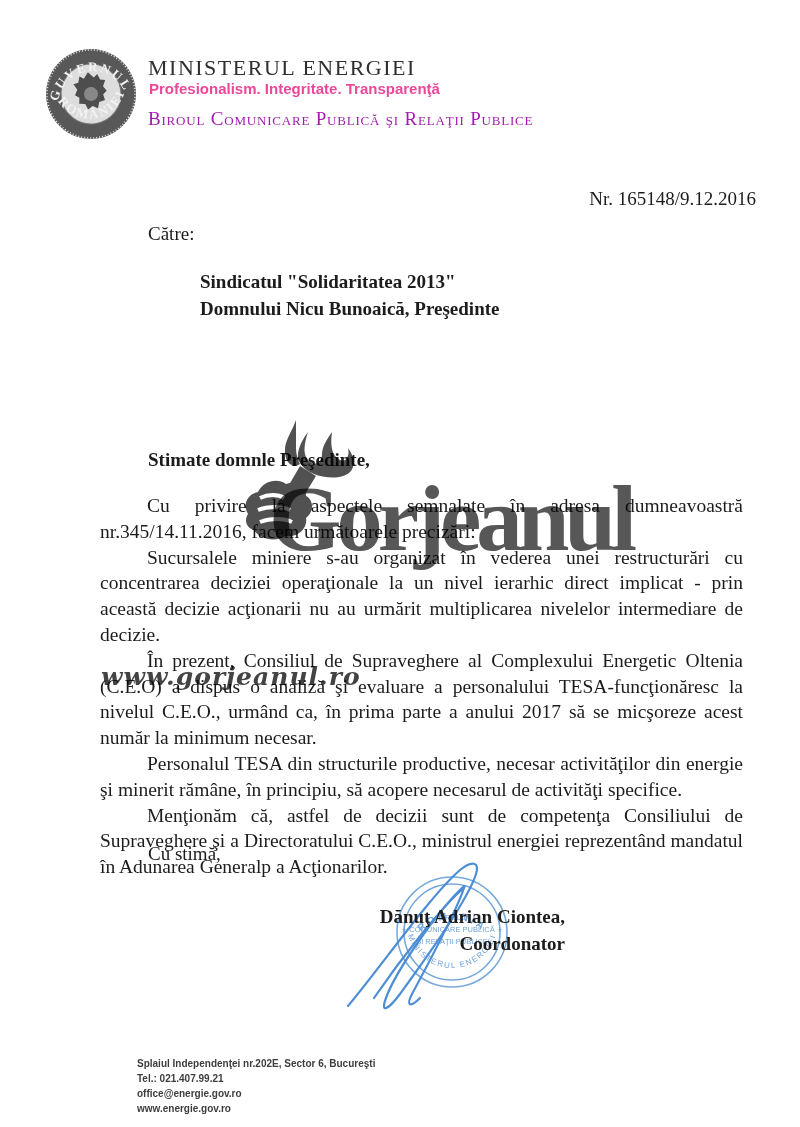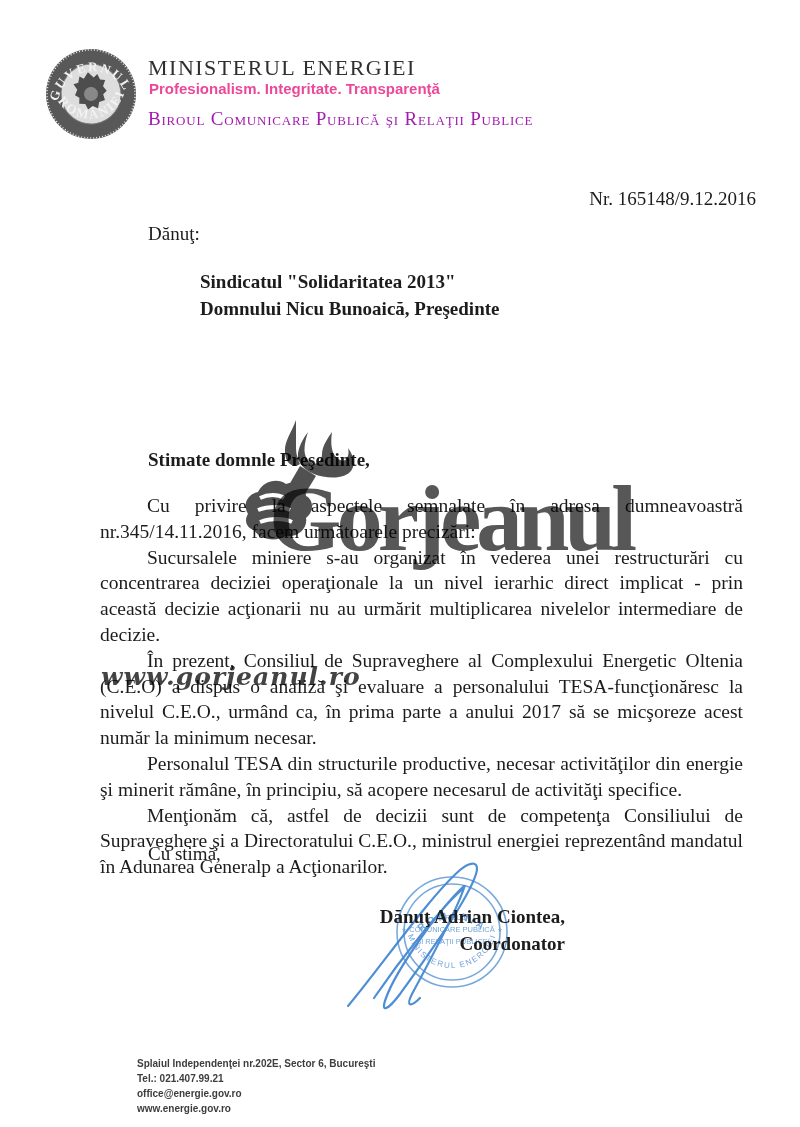--- a/index.html
+++ b/index.html
@@ -87,21 +87,21 @@
     <path d="M47 32 l5 6 4-3 2 6 5 1 -3 6 3 5 -4 3 1 6 -6 1 -2 6 -5 -3 -5 3 -2 -6 -6 -1 1 -6 -4 -3 3 -5 -3 -6 5 -1 2 -6 4 3 z" fill="#4d4d4d"></path>
     <circle cx="47" cy="54" r="7" fill="#888"></circle>
   </g>
 </svg>
 
 <div class="abs ministry-name">MINISTERUL ENERGIEI</div>
 <div class="abs tagline">Profesionalism. Integritate. Transparenţă</div>
 <div class="abs bureau">Biroul Comunicare Publică şi Relaţii Publice</div>
 
 <div class="abs ref-number">Nr. 165148/9.12.2016</div>
-<div class="abs to-label">Dănuţ:</div>
+<div class="abs to-label">Către:</div>
 
 <div class="abs recipient">
   <div class="b">Sindicatul "Solidaritatea 2013"</div>
   <div class="b">Domnului Nicu Bunoaică, Preşedinte</div>
 </div>
 
 <div class="abs salutation">Stimate domnle Preşedinte,</div>
 
 <div class="abs body-text">
   <p>Cu privire la aspectele semnalate în adresa dumneavoastră nr.345/14.11.2016, facem următoarele precizări:</p>

